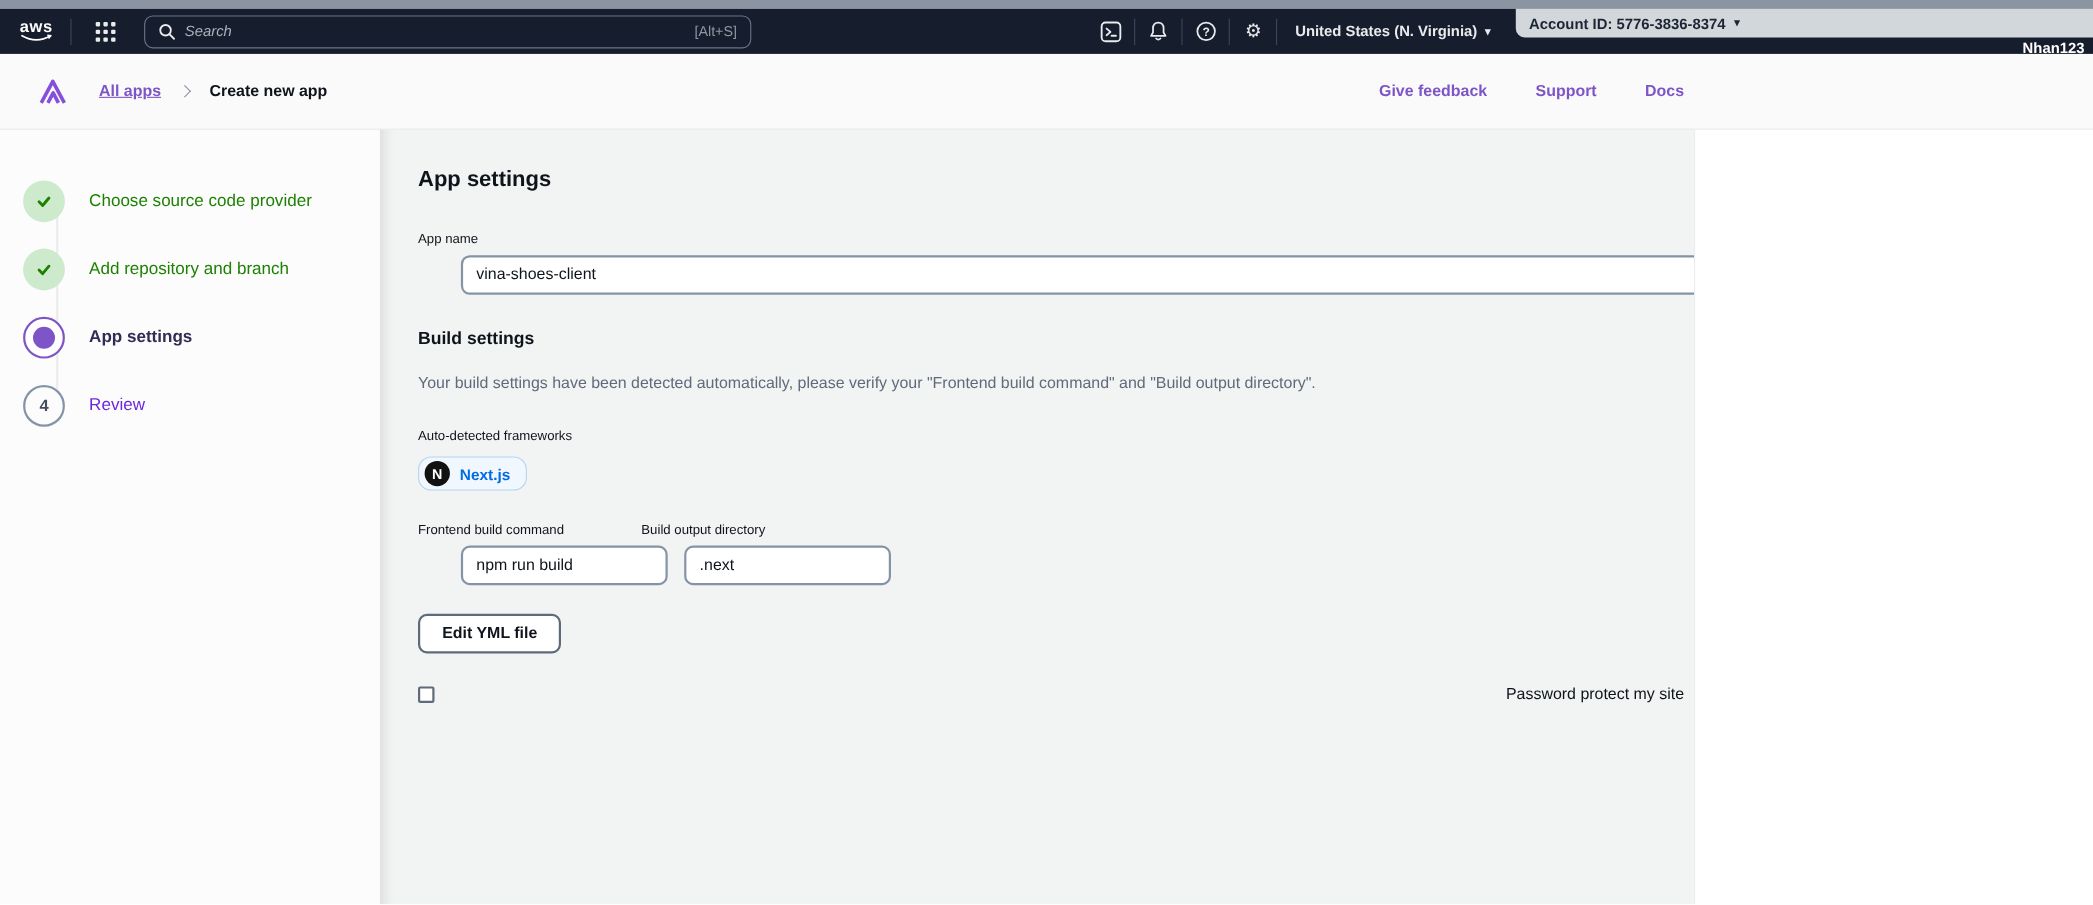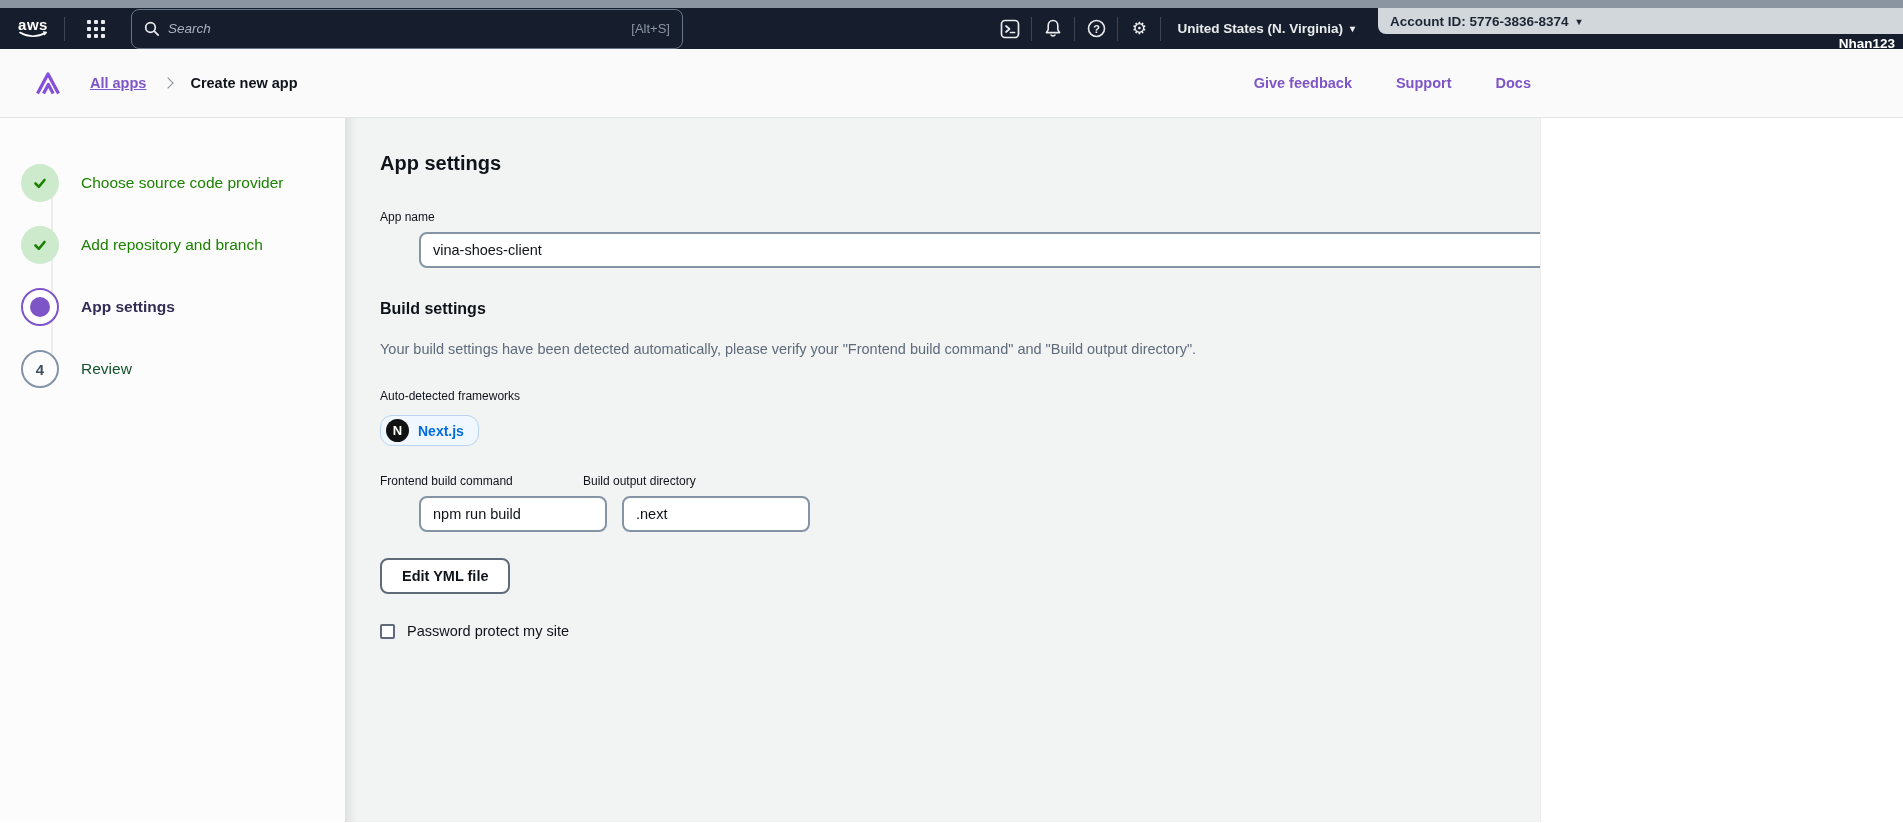--- a/index.html
+++ b/index.html
@@ -11,21 +11,21 @@
   .top-strip { height:8px; background:#8b95a1; }
 
   
   .navbar { height:41px; background:#161e2d; display:flex; align-items:center;
     padding:0 0 0 18px; position:relative; color:#e9ebed; }
   .aws-logo { display:flex; flex-direction:column; align-items:center; cursor:pointer; }
   .aws-logo .aws-word { color:#fff; font-weight:bold; font-size:15px; letter-spacing:0.5px; line-height:13px; }
   .nav-divider { width:1px; height:24px; background:#3c4656; margin:0 16px; }
   .grid-icon { display:grid; grid-template-columns:repeat(3,4px); grid-gap:3px; cursor:pointer; padding:6px; }
   .grid-icon i { width:4px; height:4px; background:#e9ebed; border-radius:1px; }
-  .search-box { margin-left:20px; width:552px; height:40px; border:1px solid #67748a;
+  .search-box { margin-left:20px; width:552px; height:30px; border:1px solid #67748a;
     border-radius:8px; display:flex; align-items:center; padding:0 12px; gap:8px; background:#161e2d; }
   .search-box input { flex:1; background:transparent; border:none; outline:none;
     color:#e9ebed; font-size:13.5px; font-style:italic; font-family:"Liberation Sans",sans-serif; }
   .search-box input::placeholder { color:#a9b2be; }
   .search-shortcut { color:#8d96a3; font-size:13px; font-style:normal; }
   .nav-right { margin-left:auto; display:flex; align-items:center; margin-right:548px; }
   .icon-btn { width:42px; height:30px; display:flex; align-items:center; justify-content:center; cursor:pointer; }
   .icon-sep { width:1px; height:24px; background:#3c4656; }
   .region-select { display:flex; align-items:center; gap:7px; margin-left:16px;
     color:#e9ebed; font-size:13.5px; font-weight:bold; cursor:pointer; white-space:nowrap; }
@@ -61,21 +61,21 @@
     position:relative; cursor:pointer; }
   .step-circle { width:38px; height:38px; border-radius:50%; flex:none; display:flex;
     align-items:center; justify-content:center; position:relative; z-index:1; }
   .step--done .step-circle { background:#cdeacd; }
   .step--done .step-label { color:#1d8102; font-size:15.5px; }
   .step--active .step-circle { background:#fff; border:2px solid #7d55c7; }
   .step--active .step-circle i { width:20px; height:20px; border-radius:50%; background:#7d55c7; }
   .step--active .step-label { color:#332c54; font-size:15.5px; font-weight:bold; }
   .step--future .step-circle { background:#fcfcfc; border:2px solid #8494a8;
     color:#424e5c; font-size:15px; font-weight:bold; }
-  .step--future .step-label { color:#14532d; font-size:15.5px;text-align:right; }
+  .step--future .step-label { color:#6d28d9; font-size:15.5px;text-align:right; }
 
   .main { width:1195px; flex:none; background:#f2f3f3; padding:34px 9px 0 35px;
     box-shadow:inset 16px 0 14px -14px rgba(0,0,0,0.13); }
   .right-panel { flex:1; background:#fff; border-left:1px solid #ededed; }
 
   .main h1 { font-size:20px; color:#0f141a; font-weight:bold; margin-bottom:35px; }
   .field-label { font-size:12px; color:#0f141a; margin-bottom:8px; }
   .text-input { height:36px; border:2px solid #8494a4; border-radius:8px; background:#fff;
     padding:0 12px; font-size:14.5px; color:#0f141a; font-family:"Liberation Sans",sans-serif; outline:none;margin-left:39px; }
   .app-name-input { width:100%; }
@@ -88,21 +88,21 @@
     color:#fff; display:flex; align-items:center; justify-content:center;
     font-size:13px; font-weight:bold; }
   .framework-chip .chip-label { color:#006ce0; font-size:14px; font-weight:bold; }
   .build-fields { display:flex; gap:15px; margin-top:28px; }
   .build-col { width:188px; }
   .build-col .text-input { width:188px; margin-top:8px; }
   .build-col .field-label { margin-bottom:0; white-space:nowrap; }
   .edit-yml-btn { margin-top:26px; height:36px; padding:0 20px; background:#fff;
     border:2px solid #5f6b7a; border-radius:8px; font-size:14.5px; font-weight:bold;
     color:#0f141a; cursor:pointer; font-family:"Liberation Sans",sans-serif; }
-  .checkbox-row { display:flex; align-items:center; gap:12px; margin-top:29px; cursor:pointer; }
+  .checkbox-row { display:flex; align-items:center; gap:12px; margin-top:29px; cursor:pointer;justify-content:space-between; }
   .checkbox { width:15px; height:15px; border:2px solid #5f6b7a; border-radius:2px; background:#fff; }
   .checkbox-row .cb-label { font-size:14.5px; color:#0f141a; }
 </style>
 </head>
 <body>
 
 <div class="page">
 
   <div class="top-strip"></div>
 

